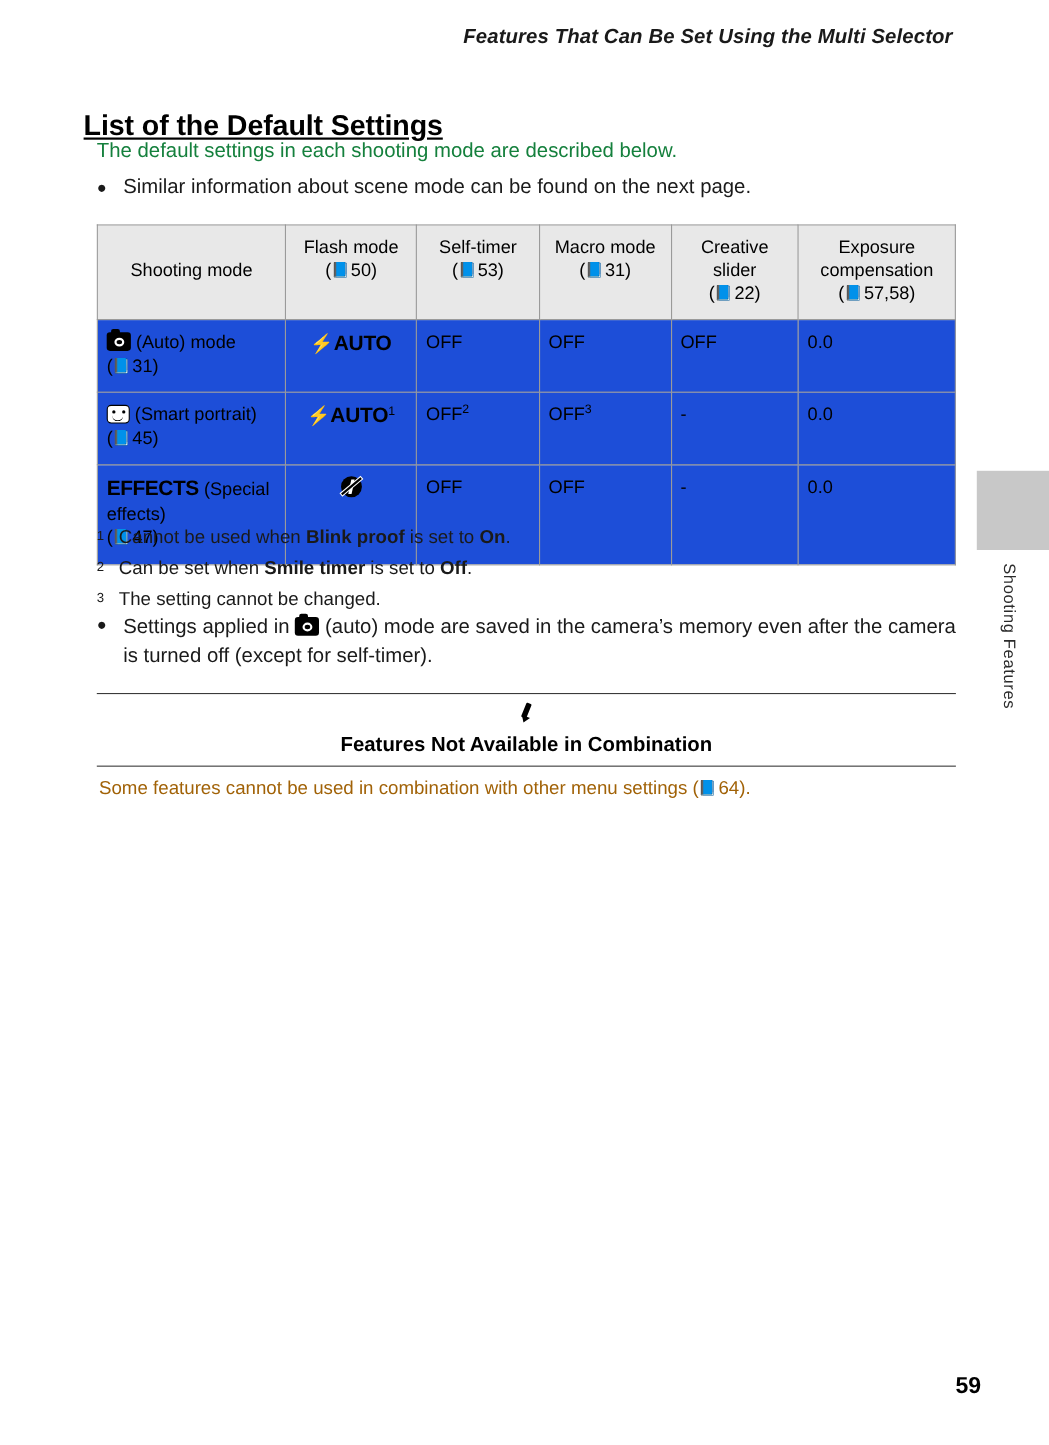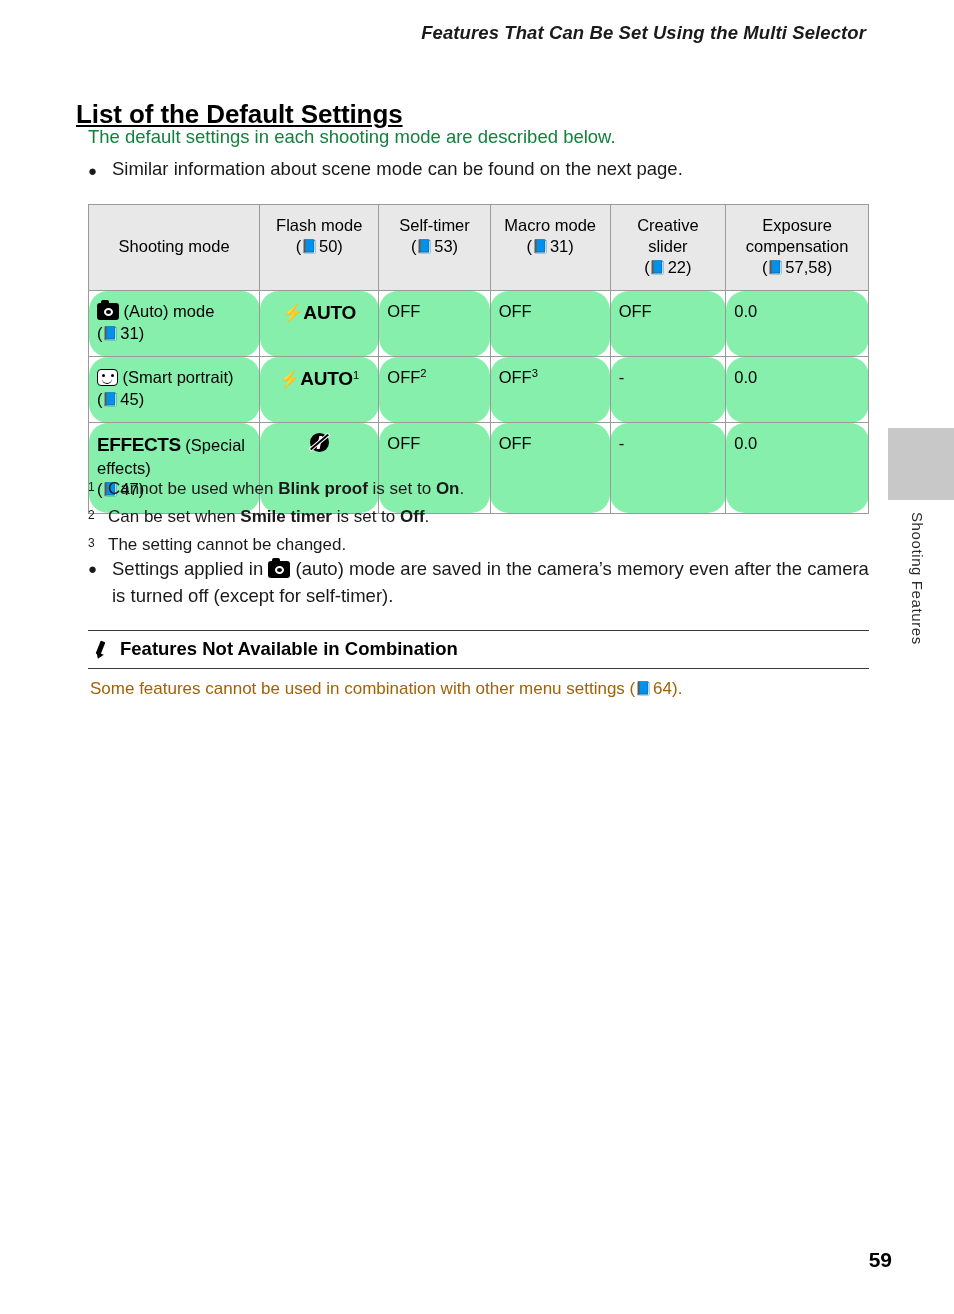--- a/index.html
+++ b/index.html
@@ -100,22 +100,21 @@
     padding: 10px 6px 12px 6px;
     line-height: 1.28;
     font-size: 16.5px;
   }
   table.settings thead th.first-col {
     vertical-align: middle;
   }
   table.settings tbody td {
     padding: 10px 8px 12px 8px;
     line-height: 1.3;
-    background: #86efac;
-    border-radius: 19px;
+    background: #1d4ed8;
   }
   td.mode-cell {
     width: 160px;
   }
   td.flash-cell {
     text-align: center;
     vertical-align: middle;
   }
   .col-w-flash { width: 108px; }
   .col-w-timer { width: 103px; }
@@ -264,20 +263,21 @@
     top: 630px;
     width: 781px;
   }
   .note-head {
     border-top: 1.6px solid #3a3a3a;
     border-bottom: 1.6px solid #3a3a3a;
     padding: 7px 4px 8px 4px;
     display: flex;
     align-items: center;
     gap: 10px;
+    flex-direction: column;
   }
   .pencil-icon {
     display: inline-block;
     width: 16px; height: 18px;
     position: relative;
     margin-left: 2px;
   }
   .pencil-icon::before {
     content: "";
     position: absolute;

